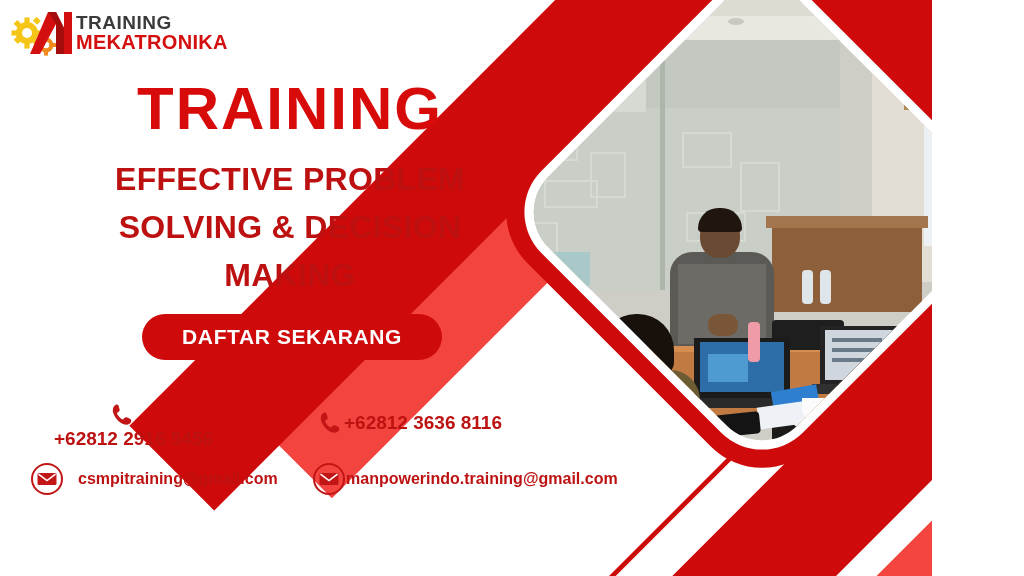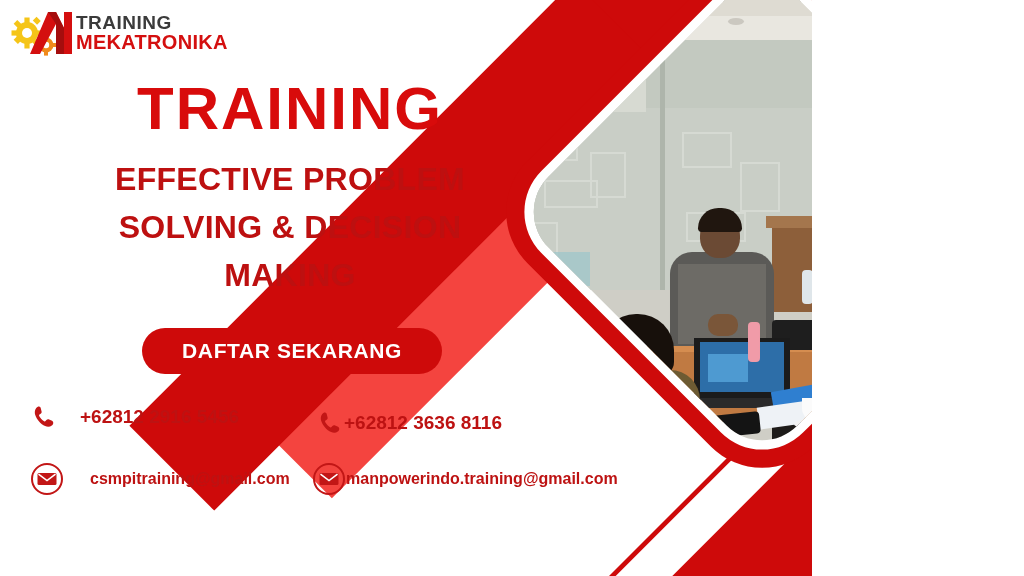--- a/index.html
+++ b/index.html
@@ -5,21 +5,21 @@
   * { margin:0; padding:0; box-sizing:border-box; }
   html,body { width:1024px; height:576px; }
   body {
     font-family:"Liberation Sans", sans-serif;
     background:#ffffff;
     overflow:hidden;
     position:relative;
   }
   #banner {
     position:relative;
-    width:812px; height:576px;
+    width:932px; height:576px;
     background:#ffffff;
     overflow:hidden;
   }
 
   
   .deco { position:absolute; pointer-events:none; }
 
   .stripe {
     position:absolute;
     transform-origin:center center;
@@ -205,47 +205,47 @@
     font-size:60px; font-weight:bold; letter-spacing:2px;
     color:#d80b0b; line-height:62px;
   }
   .subtitle {
     position:absolute; left:52px; top:155px; width:476px;
     text-align:center;
     font-size:32px; font-weight:bold; letter-spacing:.3px;
     color:#bd1010; line-height:48px;
   }
   .cta {
-    position:absolute; left:142px; top:328px;
+    position:absolute; left:142px; top:314px;
     width:300px; height:46px;
     background:#ce0a0a;
     border-radius:23px;
     color:#ffffff;
     font-size:21px; font-weight:bold; letter-spacing:.6px;
     display:flex; align-items:center; justify-content:center;
     border:none; cursor:pointer;
   }
 
   
   .contact-row { position:absolute; display:flex; align-items:center; }
-  .c-phone1 { left:32px;  top:402px; }
+  .c-phone1 { left:32px;  top:402px;flex-direction:column; }
   .c-phone2 { left:318px; top:408px; }
   .c-mail1  { left:30px;  top:462px; }
   .c-mail2  { left:312px; top:462px; }
 
   .icon-phone { width:26px; height:30px; flex:0 0 26px; }
   .icon-mail  { width:34px; height:34px; flex:0 0 34px; }
 
   .c-text {
     color:#bd1212; font-weight:bold;
     white-space:nowrap;
   }
   .c-phone1 .c-text { font-size:19px; margin-left:22px; }
   .c-phone2 .c-text { font-size:19px; }
-  .c-mail1 .c-text  { font-size:16px; margin-left:26px; }
+  .c-mail1 .c-text  { font-size:16px; margin-left:14px; }
   .c-mail2 .c-text  { font-size:16px; }
 
   
   .footer {
     position:absolute; left:0; bottom:0;
     width:1024px; height:40px;
     background:#ce0a0a;
     display:flex; align-items:center; justify-content:center;
   }
   .footer-inner { display:flex; align-items:center; }

